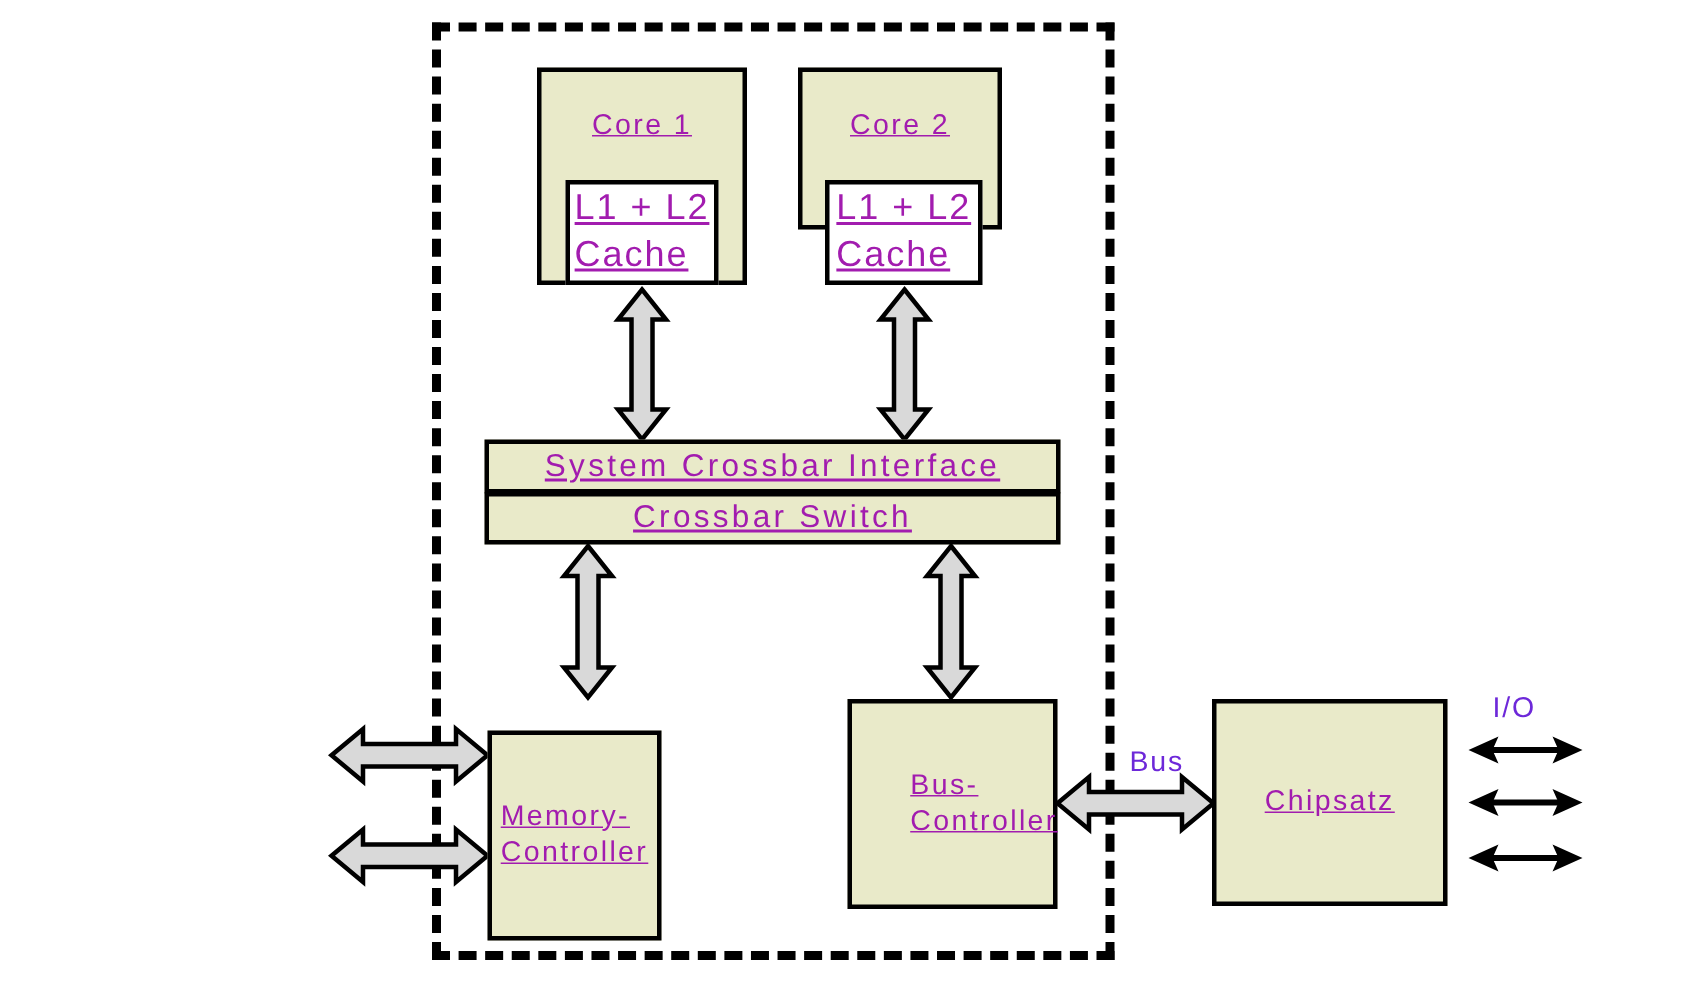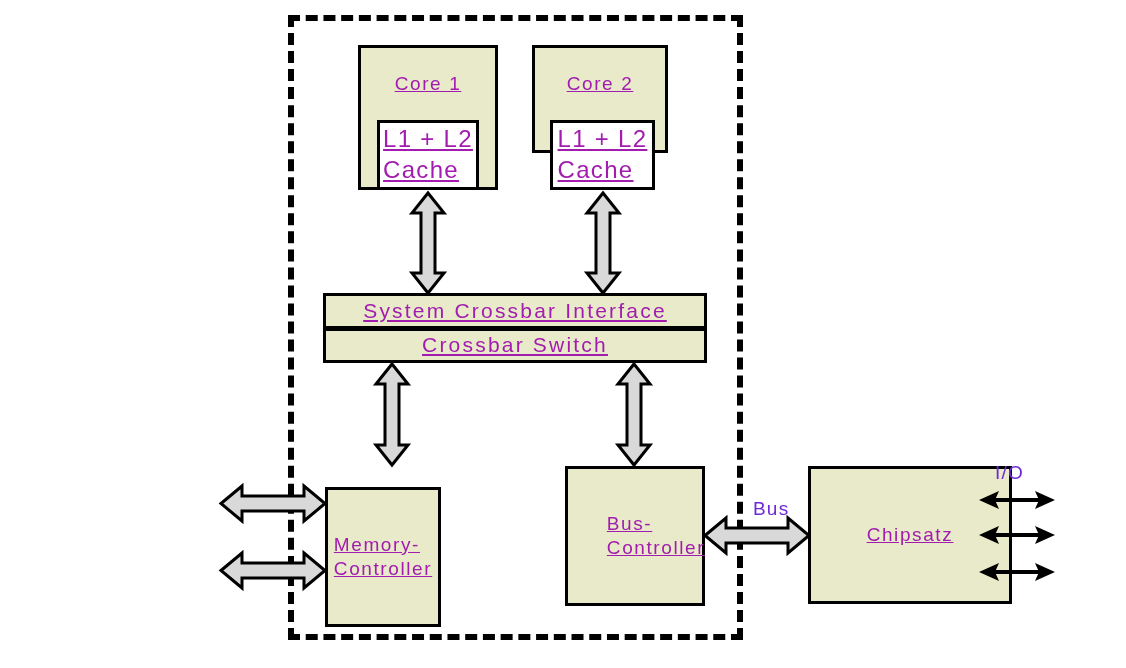--- a/index.html
+++ b/index.html
@@ -144,21 +144,21 @@
   </div>
 
   <div class="free-text" style="left:753px; top:498px;">Bus</div>
 
   <div class="arrow" style="left:703px; top:516px;">
     <svg width="108" height="39" viewBox="0 0 108 39">
       <polygon points="2,19.5 23,2 23,12 85,12 85,2 106,19.5 85,37 85,27 23,27 23,37" fill="#d9d9d9" stroke="#000000" stroke-width="3" stroke-linejoin="miter"></polygon>
     </svg>
   </div>
 
-  <div class="block box-label" style="left:808px; top:466px; width:204px; height:138px;">
+  <div class="block box-label" style="left:808px; top:466px; width:157px; height:138px;">
     <span>Chipsatz</span>
   </div>
 
   <div class="free-text" style="left:995px; top:462px;">I/O</div>
 
   <div class="arrow" style="left:977px; top:488px;">
     <svg width="80" height="24" viewBox="0 0 80 24">
       <line x1="12" y1="12" x2="68" y2="12" stroke="#000000" stroke-width="4"></line>
       <polygon points="2,12 22,3 18,12 22,21" fill="#000000"></polygon>
       <polygon points="78,12 58,3 62,12 58,21" fill="#000000"></polygon>

